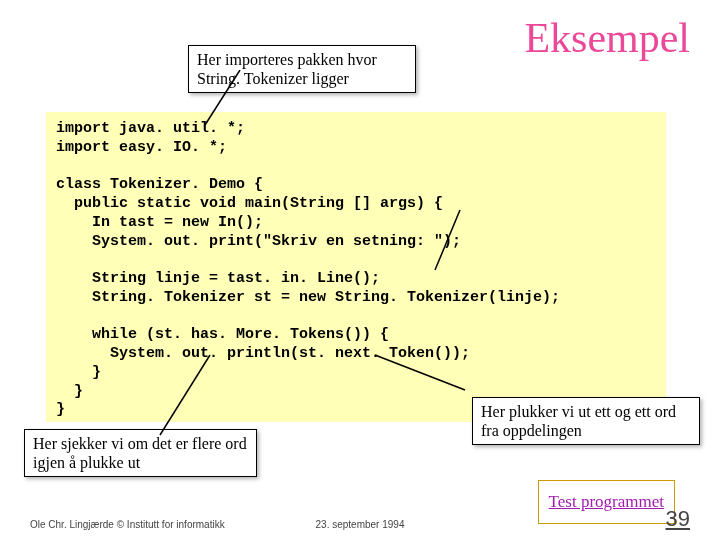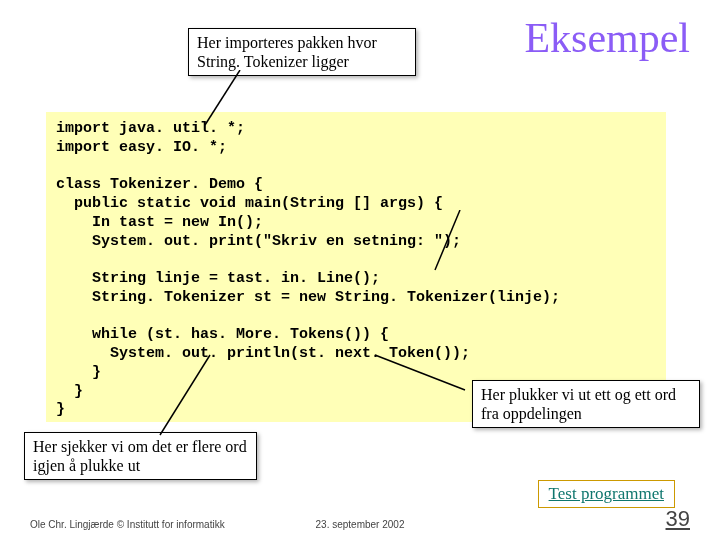--- a/index.html
+++ b/index.html
@@ -14,21 +14,21 @@
   .slide {
     position: relative;
     width: 720px;
     height: 540px;
   }
   .title {
     position: absolute;
     top: 14px;
     right: 30px;
     font-size: 42px;
-    color: #8b5cf6;
+    color: #ec4899;
     font-weight: 400;
   }
   .codebox {
     position: absolute;
     left: 46px;
     top: 112px;
     width: 620px;
     height: 310px;
     background: #ffffb7;
     padding: 8px 10px;
@@ -42,50 +42,51 @@
   }
   .callout {
     position: absolute;
     background: #fff;
     border: 1.5px solid #000;
     padding: 4px 8px;
     font-size: 16px;
     line-height: 1.2;
     font-family: "Times New Roman", serif;
     box-shadow: 2px 2px 4px rgba(0,0,0,0.3);
+    margin-top: 17px;
   }
   .callout-top {
     left: 188px;
     top: 28px;
     width: 210px;
   }
   .callout-right1 {
     left: 456px;
     top: 170px;
     width: 212px;
   }
   .callout-right2 {
     left: 472px;
     top: 380px;
     width: 210px;
   }
   .callout-left {
     left: 24px;
-    top: 432px;
+    top: 412px;
     width: 215px;
   }
   .testlink {
     position: absolute;
     right: 45px;
     top: 480px;
     border: 1.5px solid #cc9900;
     background: #fff;
-    padding: 3px 10px;
+    padding: 11px 10px;
     font-size: 17px;
-    color: #0f766e;
+    color: #a21caf;
     text-decoration: underline;
     font-family: "Times New Roman", serif;
   }
   .footer-left {
     position: absolute;
     left: 30px;
     bottom: 10px;
     font-size: 10px;
     font-family: Arial, sans-serif;
     color: #444;
@@ -156,16 +157,16 @@
 
   <div class="callout callout-left">Her sjekker vi om det er flere ord igjen å plukke ut</div>
 
   <svg class="connector" style="left:150px; top:350px;" width="80" height="90">
     <line x1="10" y1="85" x2="60" y2="5" stroke="#000" stroke-width="1.5"></line>
   </svg>
 
   <div class="testlink">Test programmet</div>
 
   <div class="footer-left">Ole Chr. Lingjærde © Institutt for informatikk</div>
-  <div class="footer-center">23. september 2002</div>
+  <div class="footer-center">23. september 1994</div>
   <div class="footer-right">39</div>
 
 </div>
 
 </body></html>

